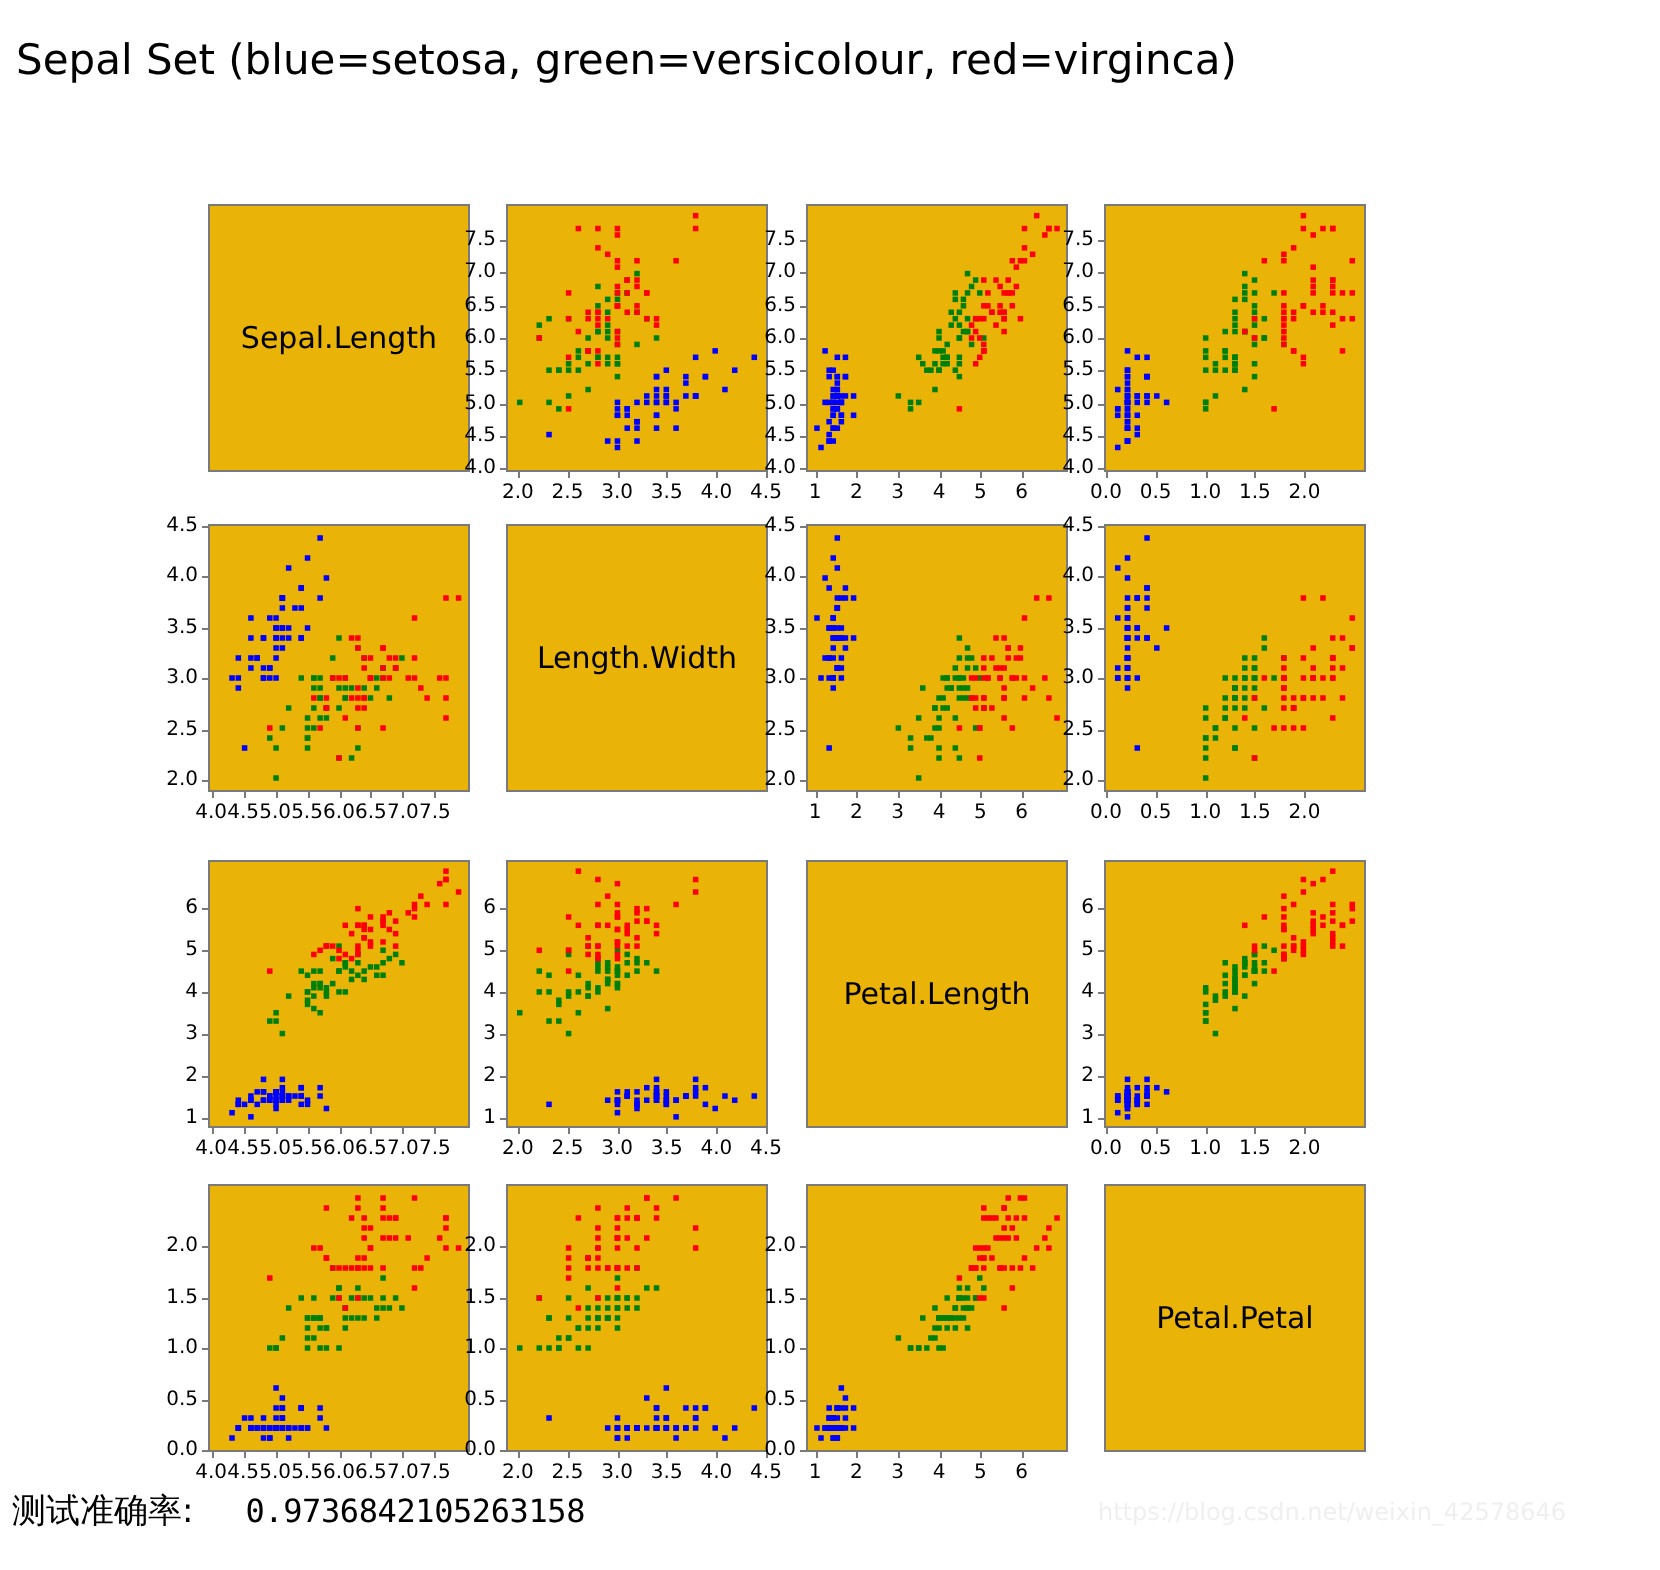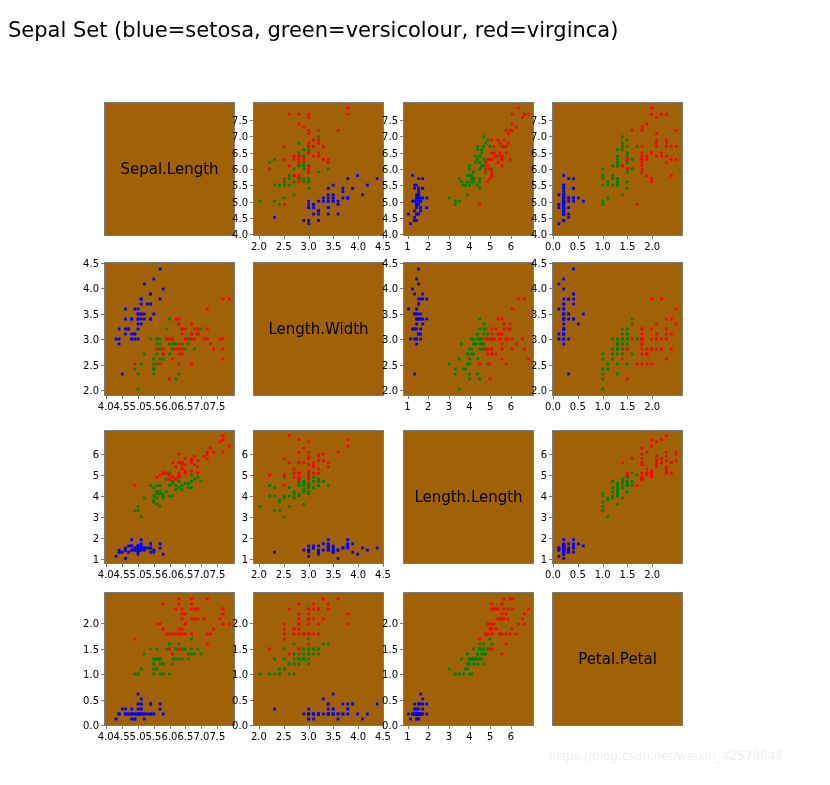--- a/index.html
+++ b/index.html
@@ -8,21 +8,21 @@
     font-family:"DejaVu Sans","Liberation Sans",sans-serif;
     position:relative;overflow:hidden;
   }
   #figure{position:absolute;left:0;top:0;width:830px;height:785px;}
   #title{
     position:absolute;left:8px;top:18px;
     font-size:21px;color:#000;white-space:nowrap;
   }
   .panel{
     position:absolute;box-sizing:border-box;
-    border:1.1px solid #7a7a7a;background:#a16207;
+    border:1.1px solid #7a7a7a;background:#eab308;
   }
   .diag-label{
     position:absolute;left:0;right:0;top:50%;
     transform:translateY(-50%);
     text-align:center;font-size:15px;color:#000;
   }
   .plotsvg{position:absolute;left:0;top:0;width:100%;height:100%;display:block;}
   .ytick{
     position:absolute;font-size:10px;color:#000;
     text-align:right;white-space:nowrap;
@@ -1496,21 +1496,21 @@
       <div class="tickmark x" style="left: 283.765px; top: 564px;"></div>
       <div class="xtick" style="left: 308.576px; top: 569px;">3.0</div>
       <div class="tickmark x" style="left: 308.576px; top: 564px;"></div>
       <div class="xtick" style="left: 333.386px; top: 569px;">3.5</div>
       <div class="tickmark x" style="left: 333.386px; top: 564px;"></div>
       <div class="xtick" style="left: 358.197px; top: 569px;">4.0</div>
       <div class="tickmark x" style="left: 358.197px; top: 564px;"></div>
       <div class="xtick" style="left: 383.008px; top: 569px;">4.5</div>
       <div class="tickmark x" style="left: 383.008px; top: 564px;"></div>
       <div class="panel" style="left: 403px; top: 430px; width: 131px; height: 134px;">
-        <div class="diag-label">Length.Length</div>
+        <div class="diag-label">Petal.Length</div>
       </div>
       <div class="panel" style="left: 552px; top: 430px; width: 131px; height: 134px;">
         <svg class="plotsvg" viewBox="0 0 131 134" preserveAspectRatio="none">
           <rect x="9.52" y="119.50" width="2.8" height="2.8" fill="#0000ff"></rect>
           <rect x="9.52" y="119.50" width="2.8" height="2.8" fill="#0000ff"></rect>
           <rect x="9.52" y="121.61" width="2.8" height="2.8" fill="#0000ff"></rect>
           <rect x="9.52" y="117.38" width="2.8" height="2.8" fill="#0000ff"></rect>
           <rect x="9.52" y="119.50" width="2.8" height="2.8" fill="#0000ff"></rect>
           <rect x="19.44" y="113.16" width="2.8" height="2.8" fill="#0000ff"></rect>
           <rect x="14.48" y="119.50" width="2.8" height="2.8" fill="#0000ff"></rect>
@@ -2210,14 +2210,17 @@
       <div class="xtick" style="left: 469.533px; top: 731px;">4</div>
       <div class="tickmark x" style="left: 469.533px; top: 726px;"></div>
       <div class="xtick" style="left: 490.196px; top: 731px;">5</div>
       <div class="tickmark x" style="left: 490.196px; top: 726px;"></div>
       <div class="xtick" style="left: 510.858px; top: 731px;">6</div>
       <div class="tickmark x" style="left: 510.858px; top: 726px;"></div>
       <div class="panel" style="left: 552px; top: 592px; width: 131px; height: 134px;">
         <div class="diag-label">Petal.Petal</div>
       </div>
     </div>
+  <div id="accuracy-row">
+    <span id="accuracy-label">测试准确率:</span><span id="accuracy-value">0.9736842105263158</span>
+  </div>
   <div id="watermark">https://blog.csdn.net/weixin_42578646</div>
 </div>
 
 </body></html>

